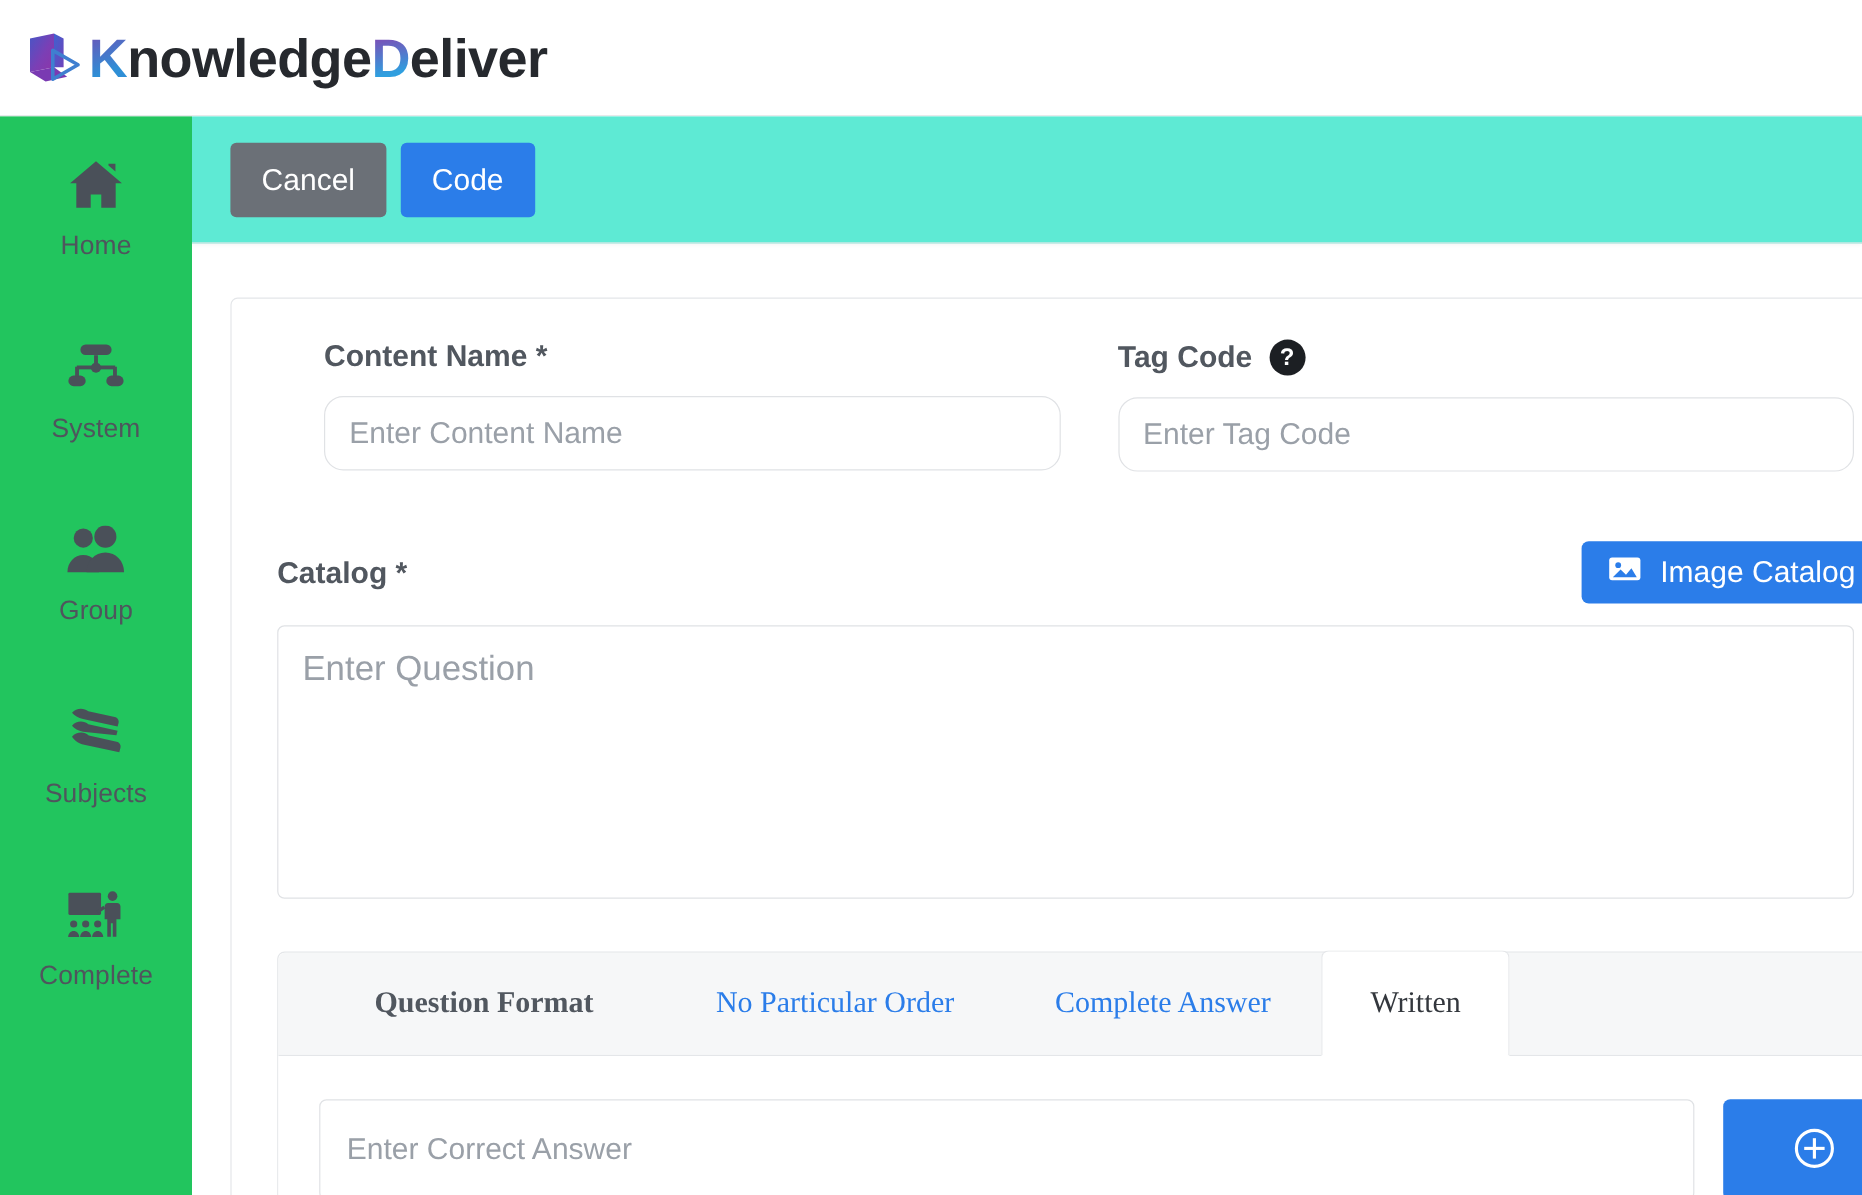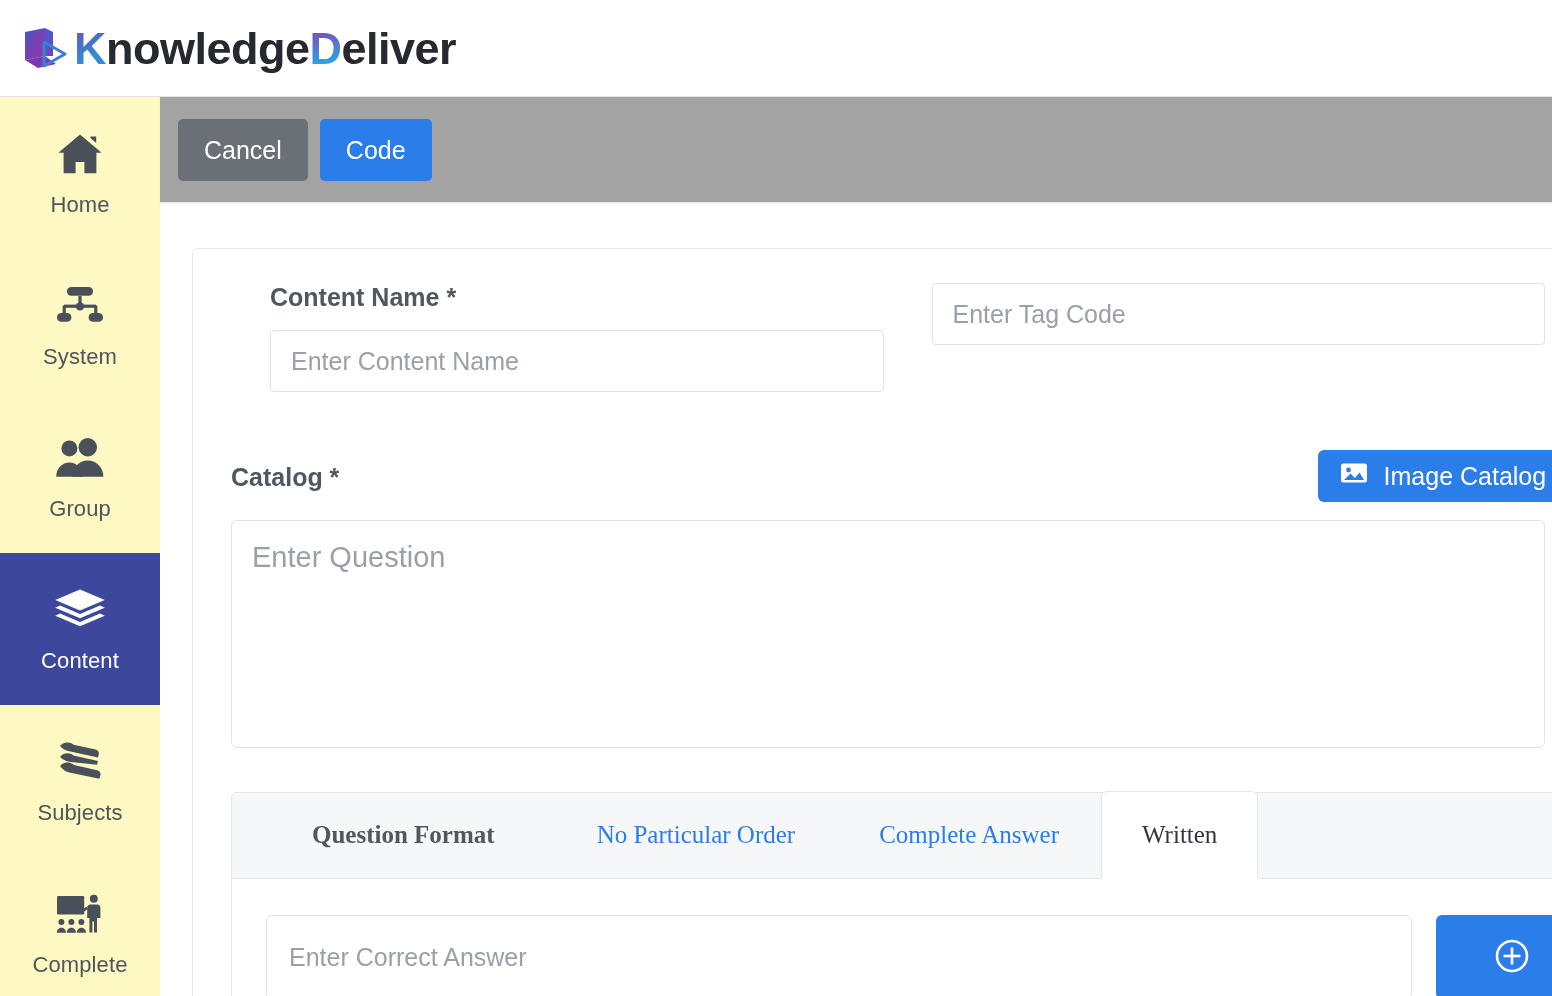--- a/index.html
+++ b/index.html
@@ -42,21 +42,21 @@
   .brand-d {
     background: linear-gradient(170deg, #8b3fae 0%, #2f9fdf 75%);
     -webkit-background-clip: text; background-clip: text;
     -webkit-text-fill-color: transparent; color: #5a5fc4;
   }
 
   
   .sidebar {
     position: absolute; left: 0; top: 97px;
     width: 160px; height: 899px;
-    background: #fef9c3;
+    background: #22c55e;
     overflow: hidden;
   }
   .side-item {
     height: 152px;
     display: flex; flex-direction: column;
     align-items: center; justify-content: center;
     color: #4a5059;
     cursor: pointer;
     user-select: none;
   }
@@ -73,25 +73,25 @@
 
   
   .main {
     position: absolute; left: 160px; top: 97px;
     width: 1392px; height: 899px;
     background: #ffffff;
   }
   .toolbar {
     position: relative;
     height: 106px;
-    background: #a3a3a3;
+    background: #5eead4;
     border-bottom: 1px solid #e6e8ea;
     box-shadow: 0 2px 3px rgba(0,0,0,0.035);
     display: flex; align-items: center;
-    padding-left: 18px;
+    padding-left: 32px;
     gap: 12px;
     z-index: 3;
   }
   .btn {
     border: none;
     border-radius: 5px;
     font-family: inherit;
     font-size: 25px;
     color: #ffffff;
     cursor: pointer;
@@ -142,21 +142,21 @@
     color: #ffffff;
     font-size: 20px; font-weight: 700;
     display: flex; align-items: center; justify-content: center;
     cursor: pointer;
     line-height: 1;
   }
 
   .input {
     height: 62px;
     border: 1px solid #e0e2e5;
-    border-radius: 4px;
+    border-radius: 16px;
     background: #ffffff;
     font-family: inherit;
     font-size: 25px;
     color: #31353b;
     padding: 0 20px;
     width: 100%;
     outline: none;
   }
   .input::placeholder { color: #9aa0a8; }
 
@@ -337,30 +337,20 @@
         <svg width="50" height="40" viewBox="0 0 25 20" fill="#4a5059">
           <circle cx="7.2" cy="5.2" r="4.0"></circle>
           <circle cx="16.4" cy="4.6" r="4.6"></circle>
           <path d="M0.6 19.4 c0-4.0 2.9-7.1 6.6-7.1 s6.6 3.1 6.6 7.1 Z"></path>
           <path d="M8.6 19.4 c0-4.6 3.4-8.2 7.8-8.2 s7.8 3.6 7.8 8.2 Z"></path>
         </svg>
       </span>
       <span class="side-label">Group</span>
     </div>
 
-    <div class="side-item active">
-      <span class="side-icon">
-        <svg width="52" height="44" viewBox="0 0 26 22" fill="#ffffff">
-          <path d="M13 0.8 L25.4 6.0 L13 11.2 L0.6 6.0 Z"></path>
-          <path d="M13 13.0 L23.0 8.8 L25.4 9.9 L13 15.1 L0.6 9.9 L3.0 8.8 Z"></path>
-          <path d="M13 17.0 L23.0 12.8 L25.4 13.9 L13 19.1 L0.6 13.9 L3.0 12.8 Z"></path>
-        </svg>
-      </span>
-      <span class="side-label">Content</span>
-    </div>
 
     <div class="side-item">
       <span class="side-icon">
         <svg width="48" height="44" viewBox="0 0 24 22" fill="#4a5059">
           <path d="M2.0 3.0 c1.8-2.2 5.0-2.2 6.8-0.6 l11.0 2.4 c1.2 0.3 1.9 1.4 1.6 2.5 l-0.4 1.4 L6.6 5.6 C4.6 5.2 3.0 4.2 2.0 3.0 Z"></path>
           <path d="M2.0 8.4 c1.8-2.2 5.0-2.2 6.8-0.6 l12.2 2.7 l-0.5 1.9 L6.6 10.9 C4.6 10.5 3.0 9.6 2.0 8.4 Z"></path>
           <path d="M2.0 13.0 c1.8-2.2 5.2-2.3 7.0-0.5 l11.6 2.6 c1.2 0.3 1.9 1.4 1.6 2.5 l-0.5 1.8 L6.6 16.2 C4.6 15.8 3.0 14.4 2.0 13.0 Z"></path>
         </svg>
       </span>
       <span class="side-label">Subjects</span>
@@ -397,20 +387,24 @@
       <div class="card">
 
         <div class="field-row">
 
           <div class="field field-name">
             <div class="field-label">Content Name *</div>
             <input class="input" type="text" placeholder="Enter Content Name" style="">
           </div>
 
           <div class="field field-tag">
+            <div class="field-label">
+              <span>Tag Code</span>
+              <span class="help-dot">?</span>
+            </div>
             <input class="input" type="text" placeholder="Enter Tag Code" style="">
           </div>
 
         </div>
 
         <div class="question-block">
           <div class="question-head">
             <div class="field-label" style="margin-bottom:0">Catalog *</div>
             <button class="btn-catalog">
               <span>

